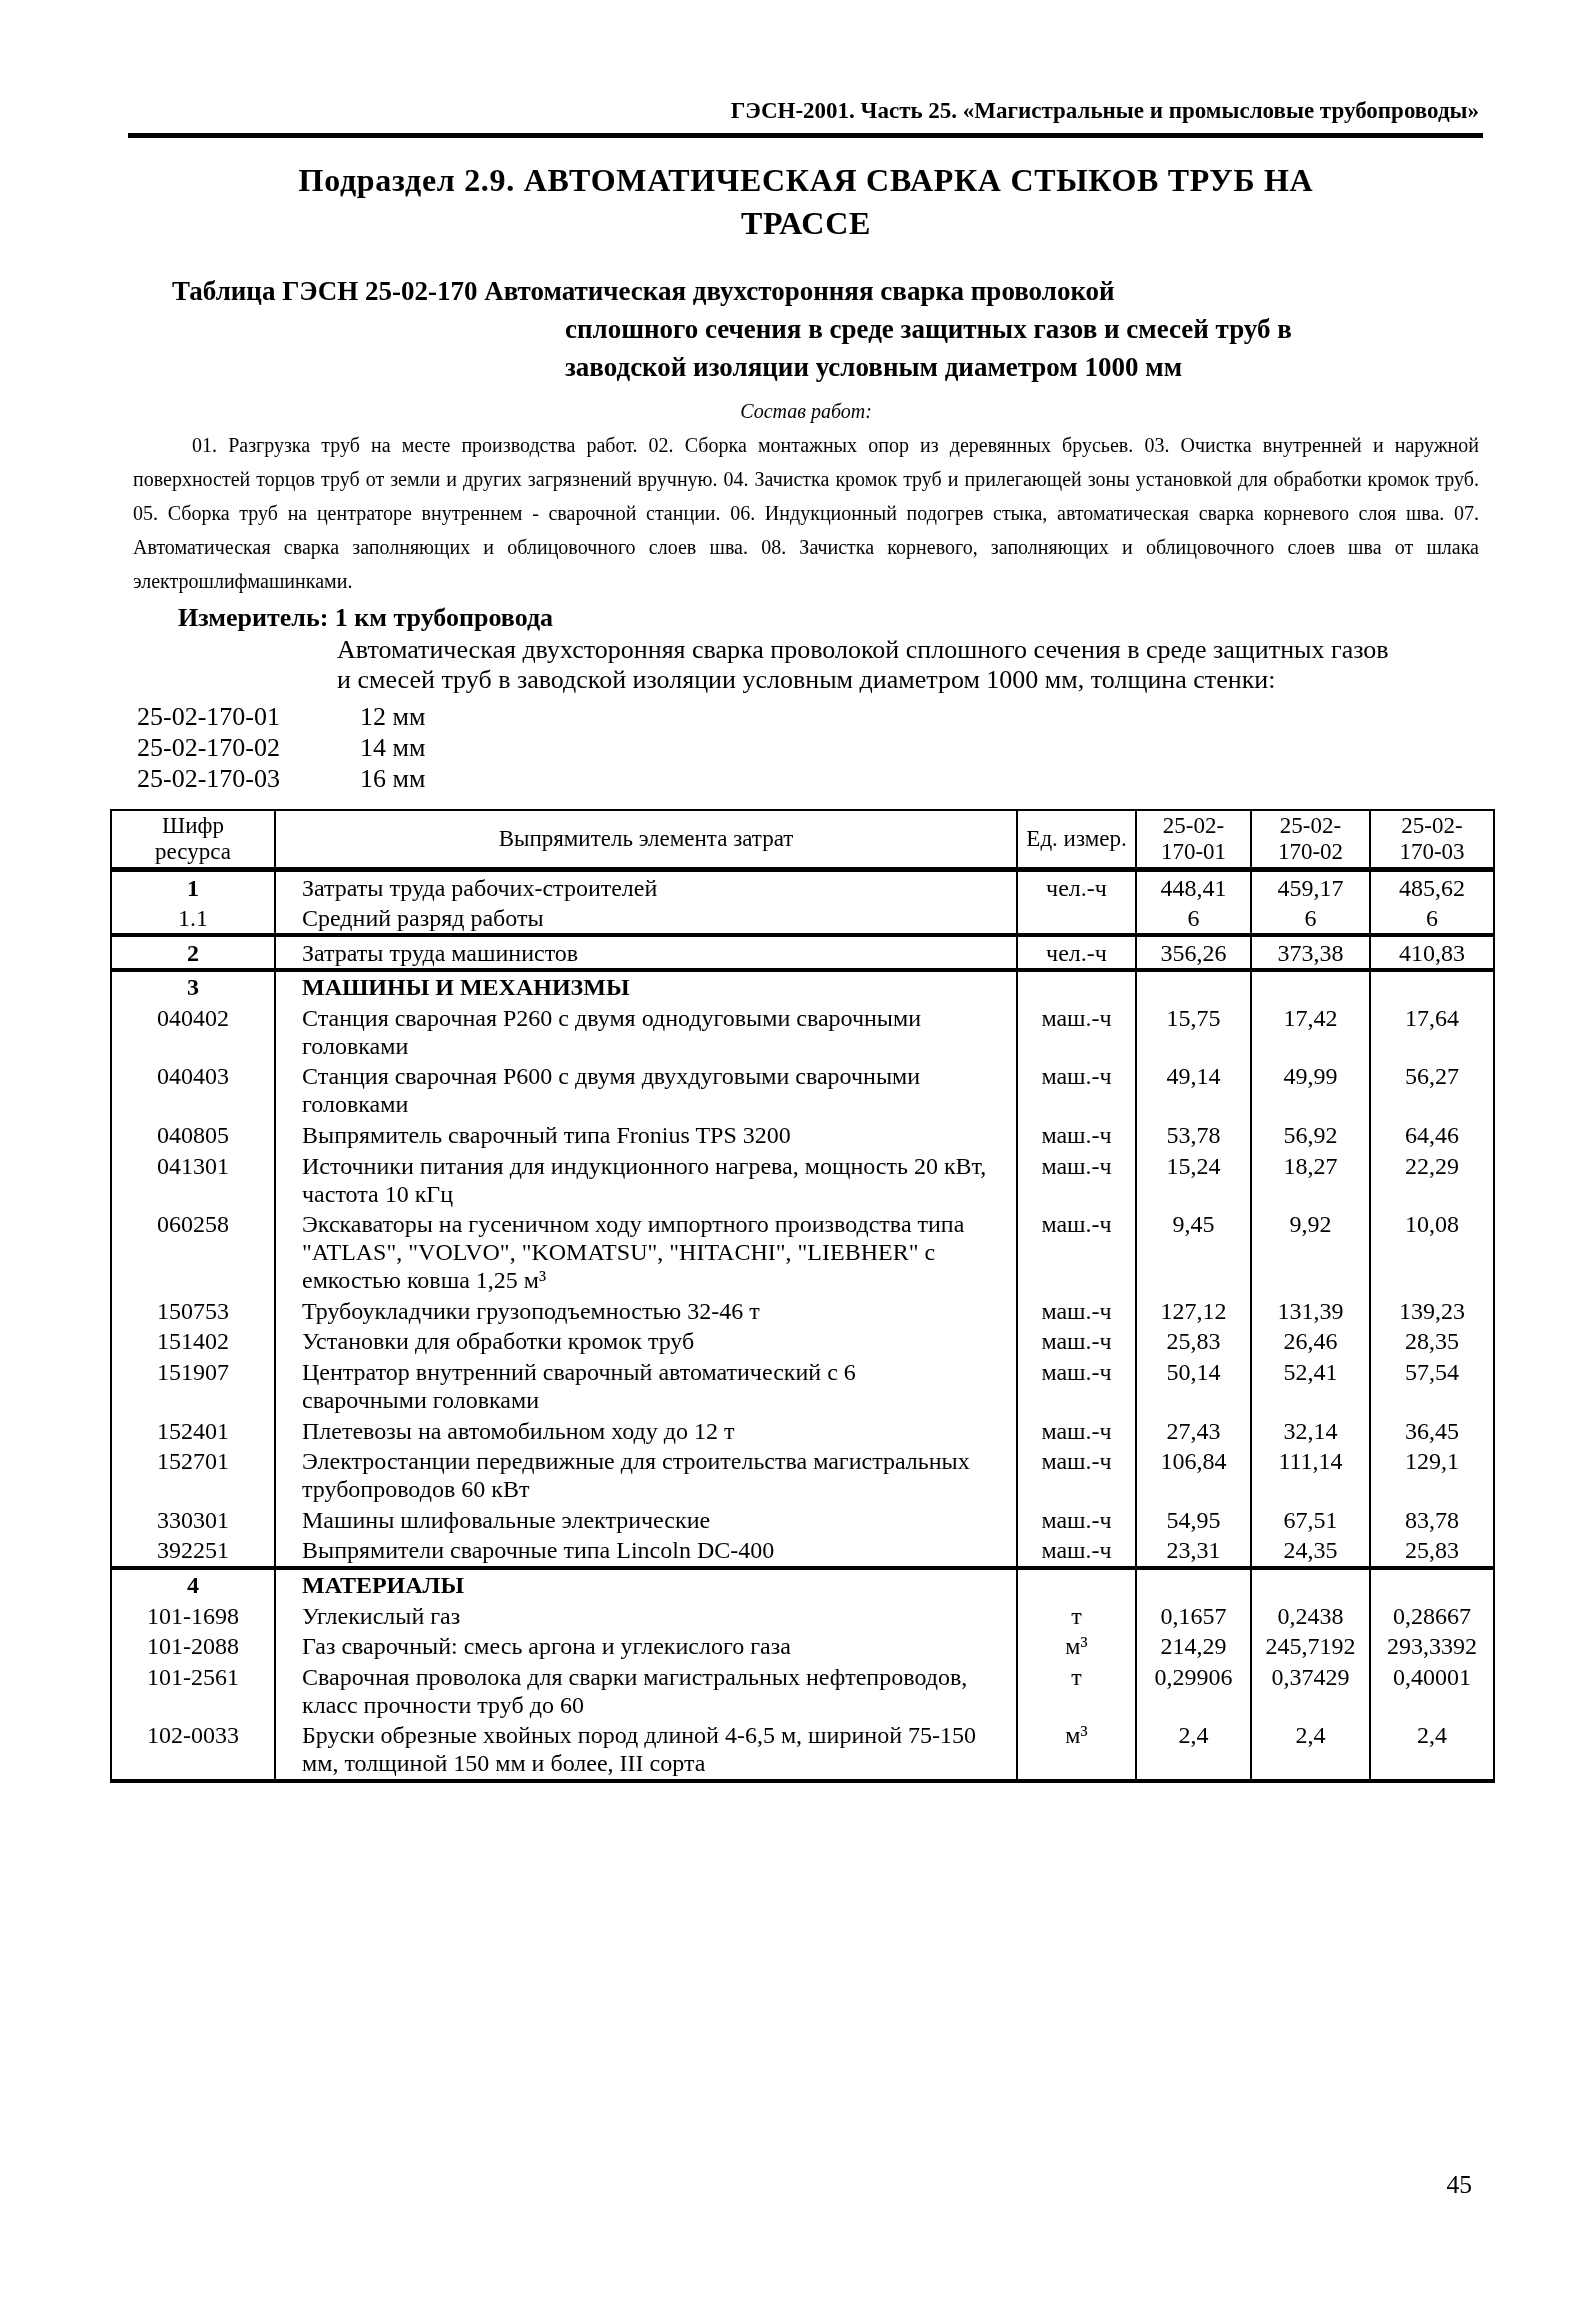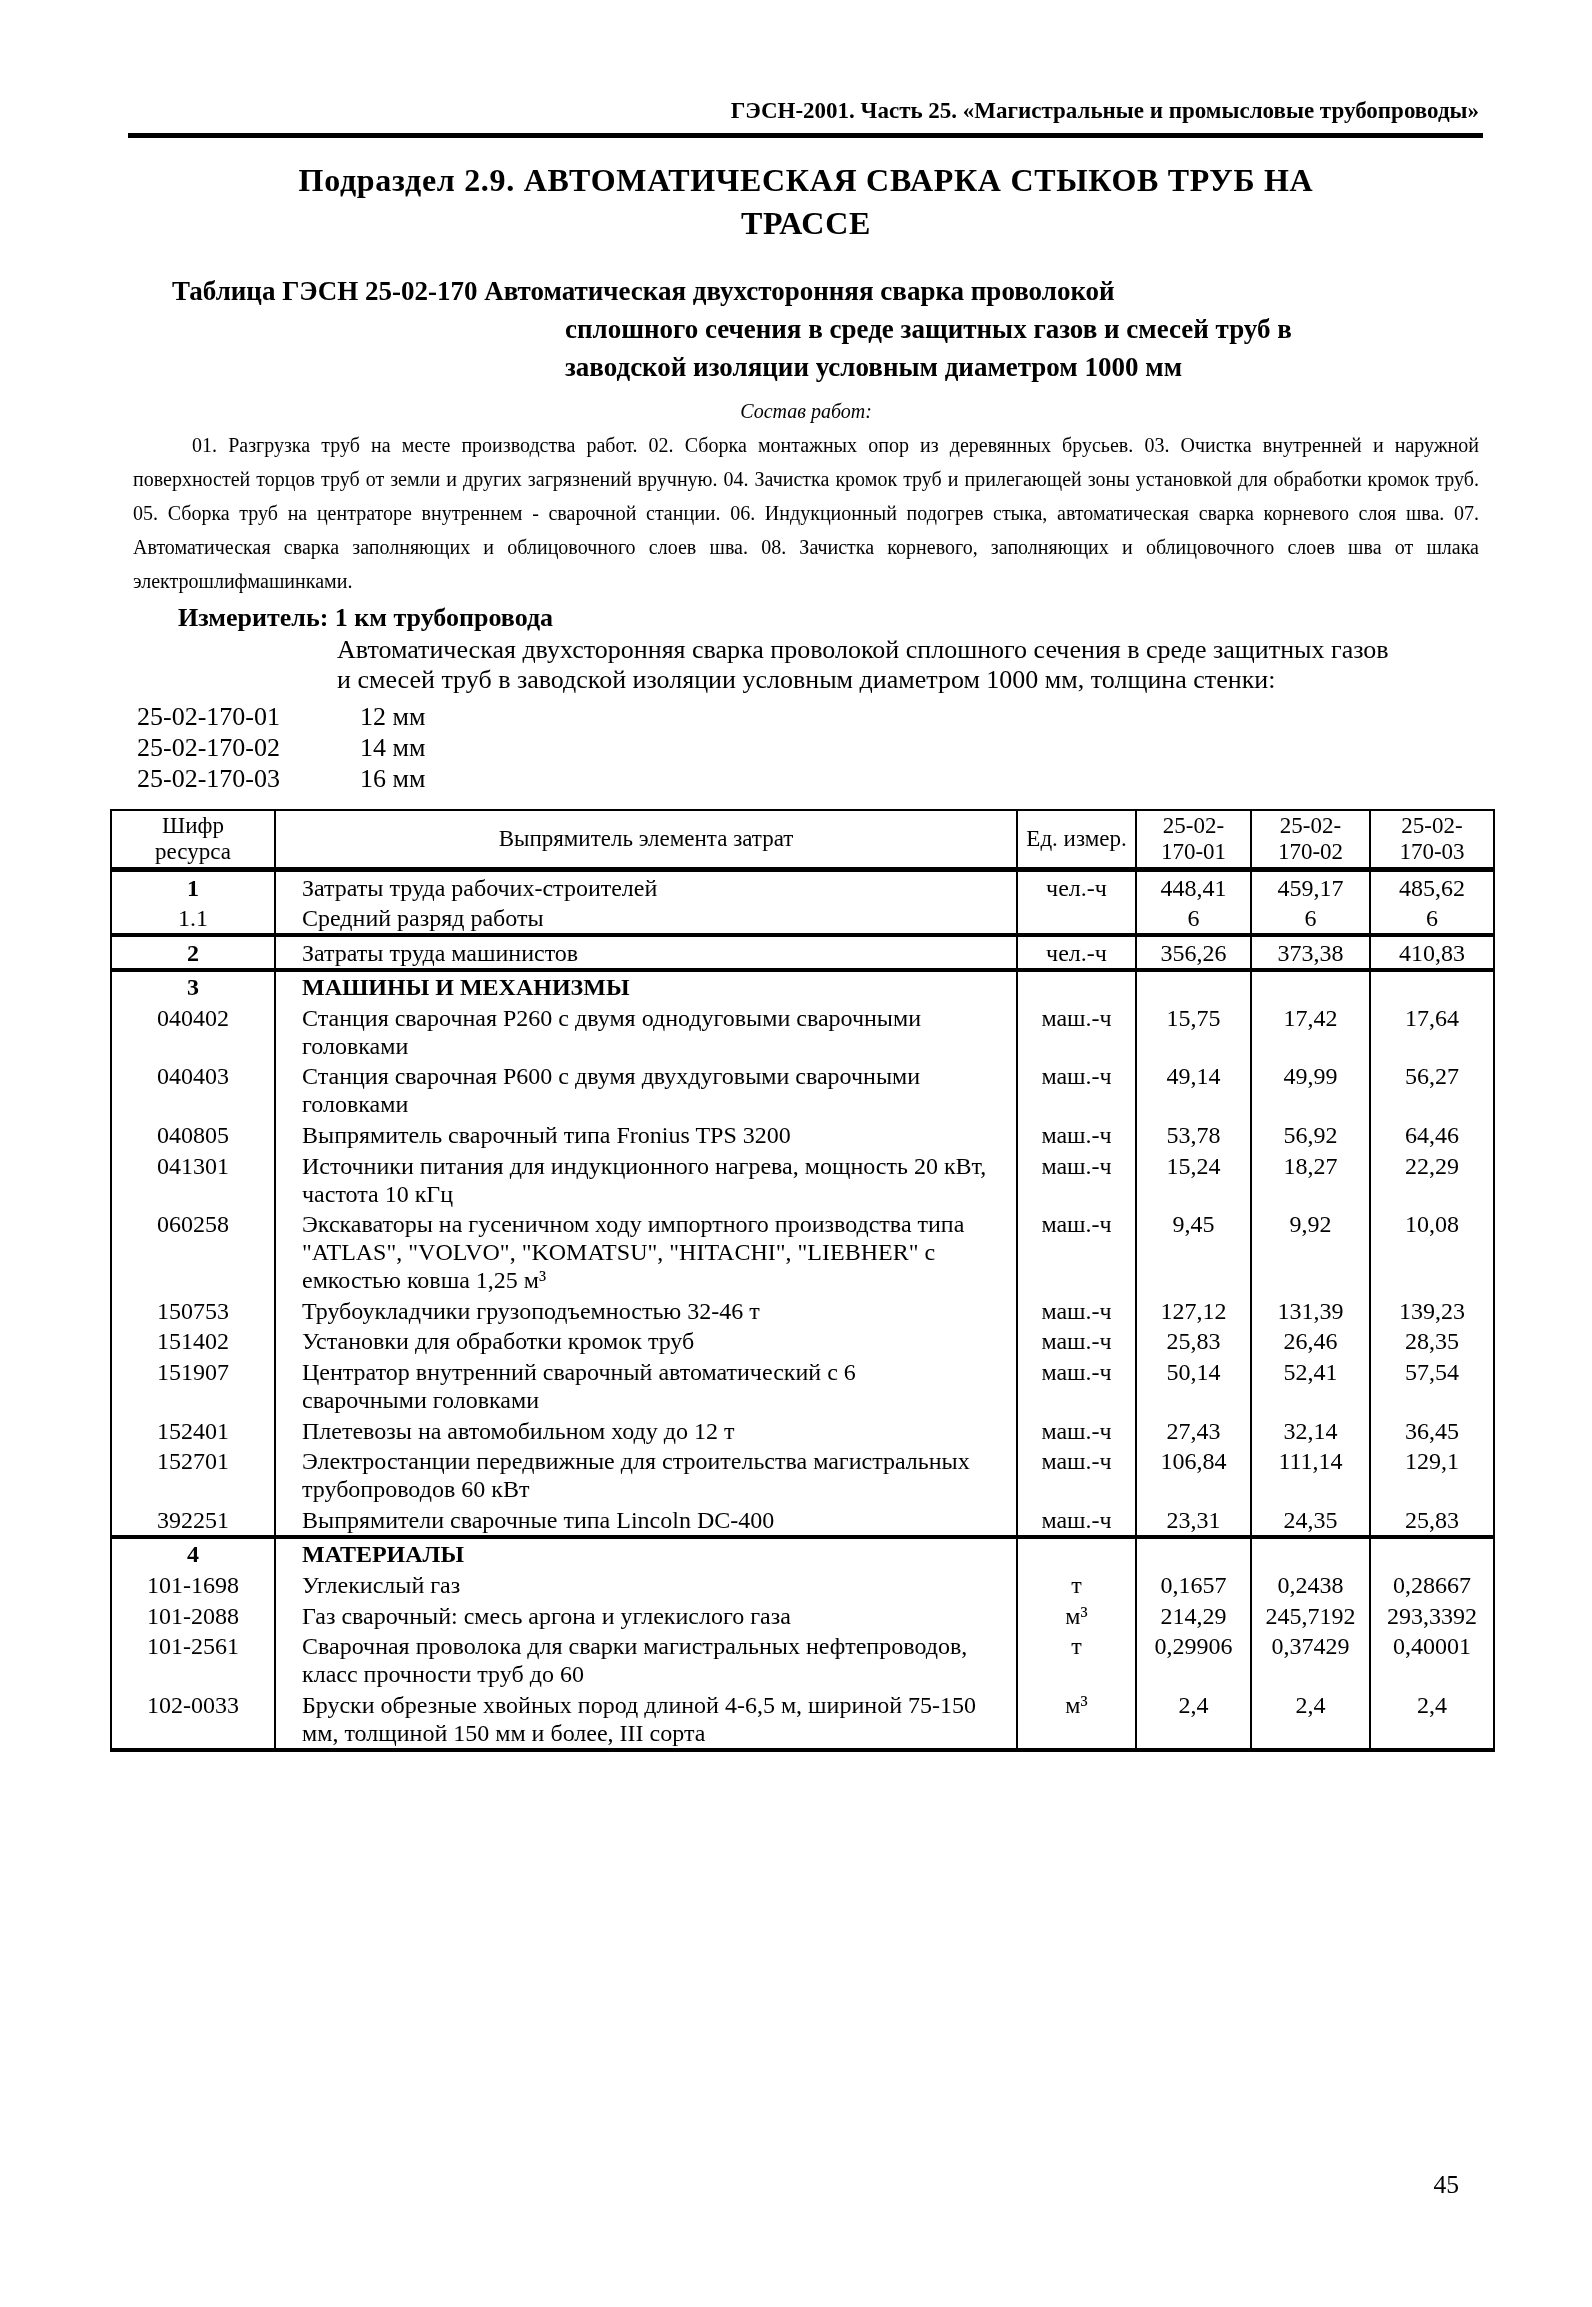--- a/index.html
+++ b/index.html
@@ -111,21 +111,21 @@
   .est td.c1{text-align:center;}
   .est td.c2{text-align:left;padding-left:26px;white-space:pre-line;}
   .est td.c3,.est td.c4,.est td.c5,.est td.c6{text-align:center;}
   .est tr.bt td{border-top:4.7px solid #000;}
   .est tr.section td{font-weight:bold;}
   .est tr.bc td.c1{font-weight:bold;}
 
   .page-num{
     position:absolute;
     top:2170px;
-    right:133px;
+    right:120px;
     font-size:25.6px;
     font-family:Liberation Serif, serif;
   }
 </style>
 </head>
 <body>
 
 <div class="page">
   <div class="content">
 
@@ -298,20 +298,28 @@
         <tr>
           <td class="c1">152701</td>
           <td class="c2">Электростанции передвижные для строительства магистральных
 трубопроводов 60 кВт</td>
           <td class="c3">маш.-ч</td>
           <td class="c4">106,84</td>
           <td class="c5">111,14</td>
           <td class="c6">129,1</td>
         </tr>
         <tr>
+          <td class="c1">330301</td>
+          <td class="c2">Машины шлифовальные электрические</td>
+          <td class="c3">маш.-ч</td>
+          <td class="c4">54,95</td>
+          <td class="c5">67,51</td>
+          <td class="c6">83,78</td>
+        </tr>
+        <tr>
           <td class="c1">392251</td>
           <td class="c2">Выпрямители сварочные типа Lincoln DC-400</td>
           <td class="c3">маш.-ч</td>
           <td class="c4">23,31</td>
           <td class="c5">24,35</td>
           <td class="c6">25,83</td>
         </tr>
         <tr class="bt section">
           <td class="c1">4</td>
           <td class="c2">МАТЕРИАЛЫ</td>

